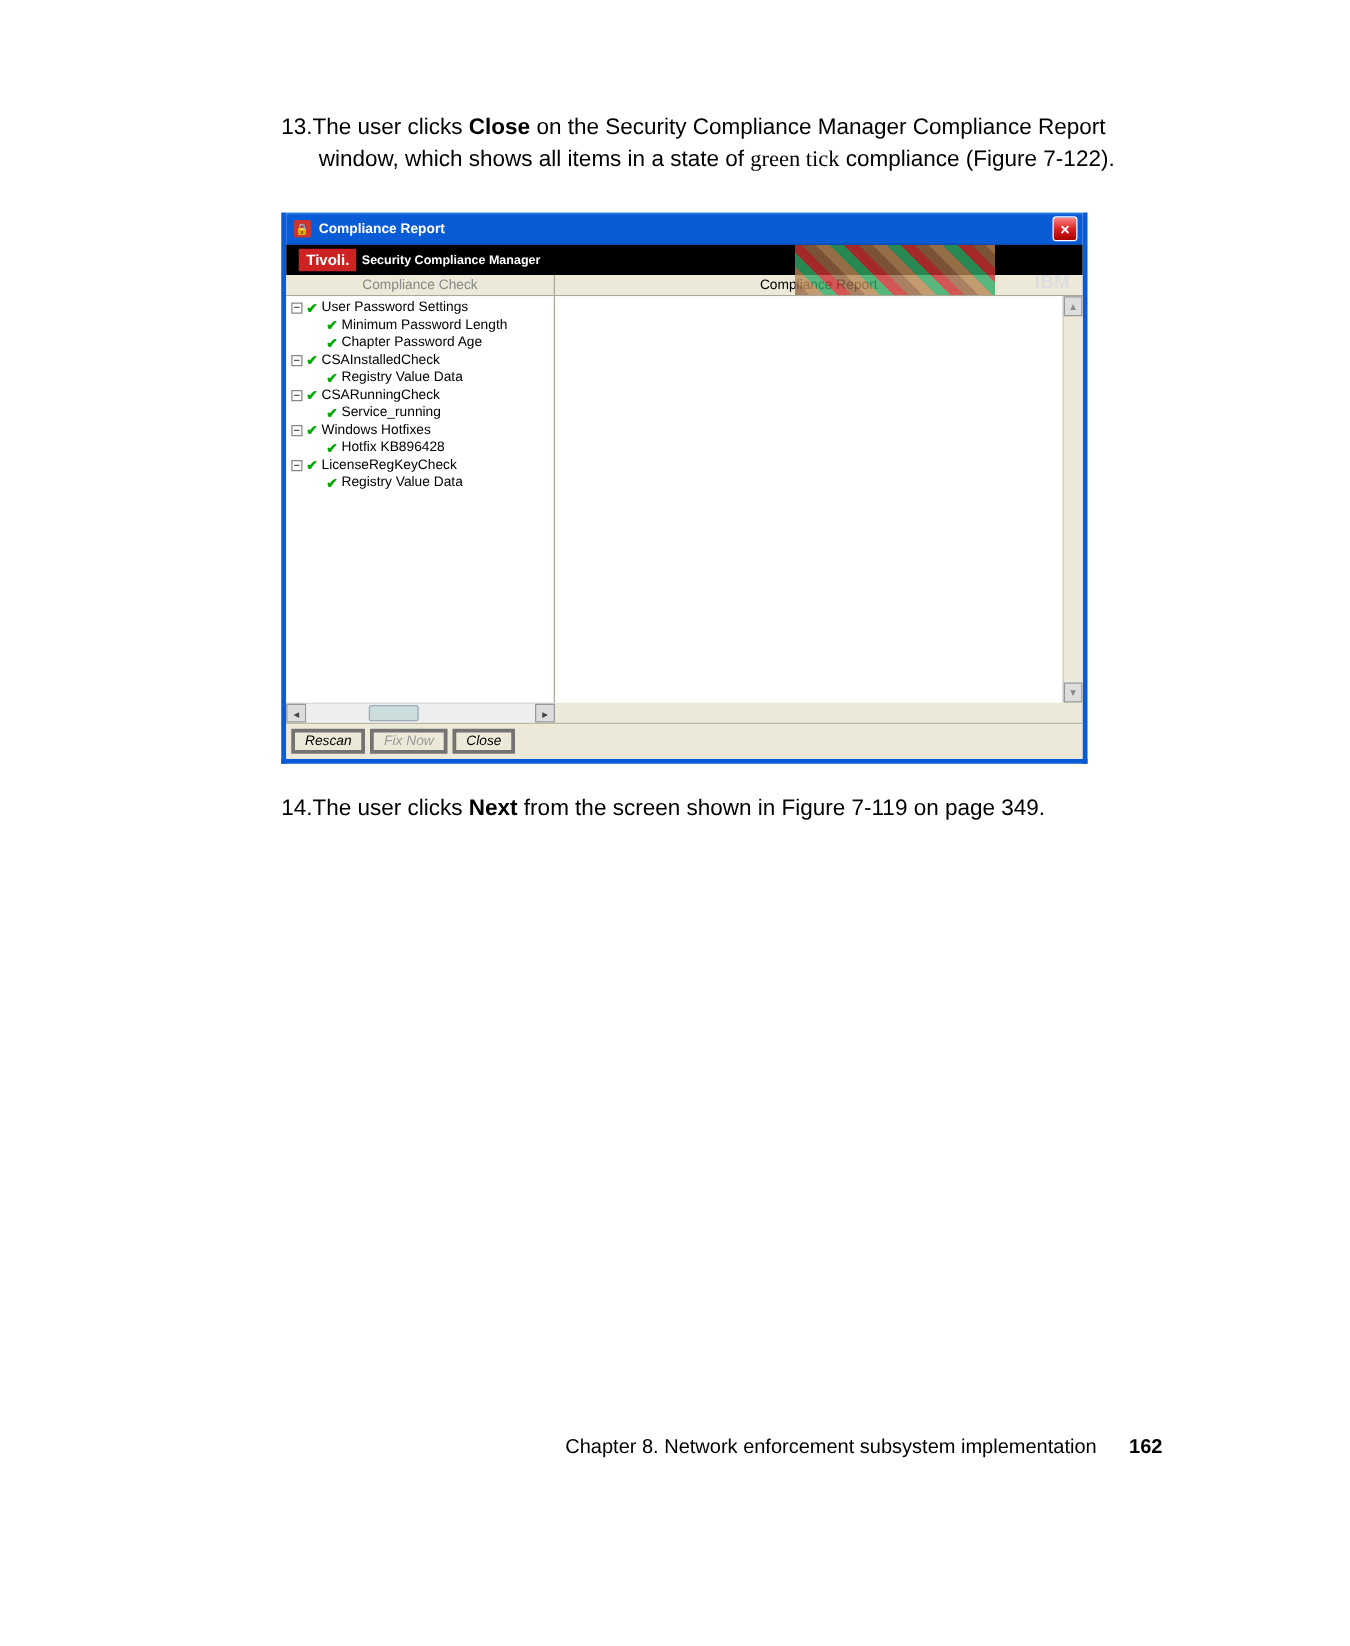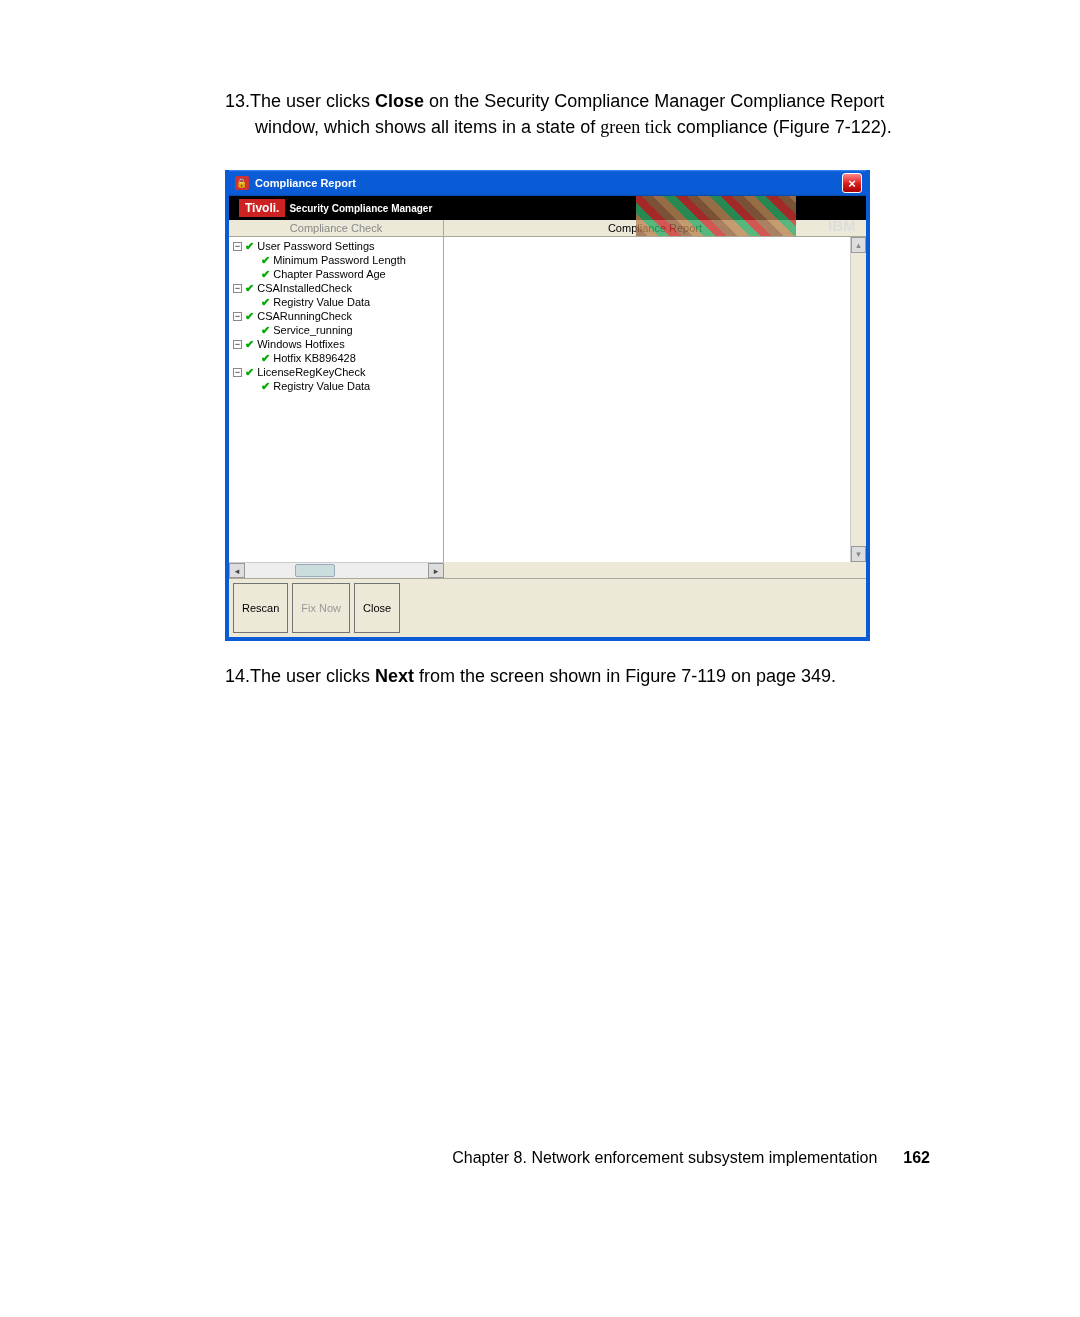--- a/index.html
+++ b/index.html
@@ -173,26 +173,27 @@
   .bottom-scroll-row .left-h { width:215px; }
   .button-bar {
     background: #ece9d8;
     padding: 4px;
     display: flex;
     gap: 4px;
     border-top: 1px solid #aca899;
   }
   .win-btn {
     font-size: 11px;
-    padding: 18px 8px;
+    padding: 1px 8px;
     background: #ece9d8;
-    border: 1px solid #737373;
+    border: 3px solid #737373;
     cursor: pointer;
     min-width: 46px;
     text-align: center;
+    font-style: italic;
   }
   .win-btn.disabled { color: #999; cursor: default; }
   .footer {
     position: absolute;
     bottom: 150px; left: 0; right: 0;
     text-align: right;
     padding-right: 150px;
     font-size: 16px;
   }
   .footer .pn { font-weight: bold; margin-left: 26px; }

